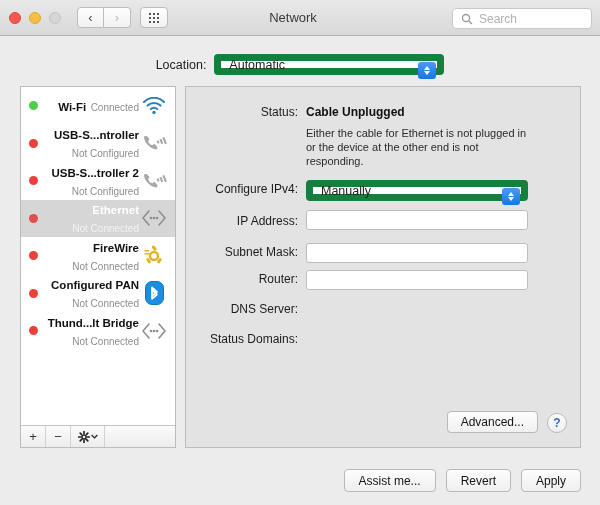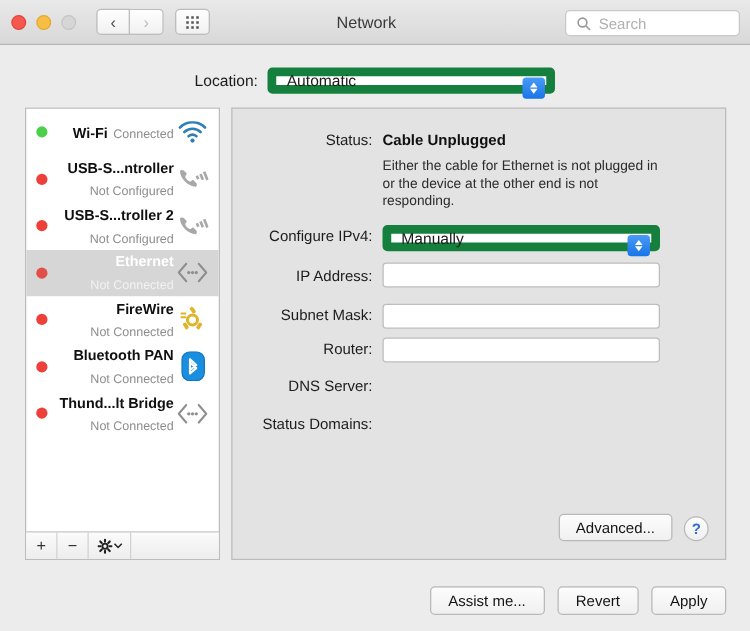--- a/index.html
+++ b/index.html
@@ -324,21 +324,21 @@
           <rect x="5" y="14" width="3" height="5.5" rx="1" fill="#e0b429" transform="rotate(-32 6.5 16.5)"></rect>
           <rect x="2.5" y="6" width="4.5" height="1.6" fill="#e0b429"></rect>
           <rect x="2.5" y="9" width="4.5" height="1.6" fill="#e0b429"></rect>
         </svg>
       </span>
     </div>
 
     <div class="iface">
       <span class="dot dot-red"></span>
       <span class="iface-text">
-        <span class="iface-name">Bluetooth PAN</span>
+        <span class="iface-name">Configured PAN</span>
         <span class="iface-status">Not Connected</span>
       </span>
       <span class="iface-icon">
         <svg width="19" height="24" viewBox="0 0 19 24">
           <rect x="0.5" y="0.5" width="18" height="23" rx="6.5" fill="#1a8fe0" stroke="#1477bd"></rect>
           <path d="M7 6.5 L12 11 L7 15 M7 9 L12 13.5 L7 17.8 L7 6.5" fill="none" stroke="#ffffff" stroke-width="1.7" stroke-linejoin="round" stroke-linecap="round"></path>
         </svg>
       </span>
     </div>
 

